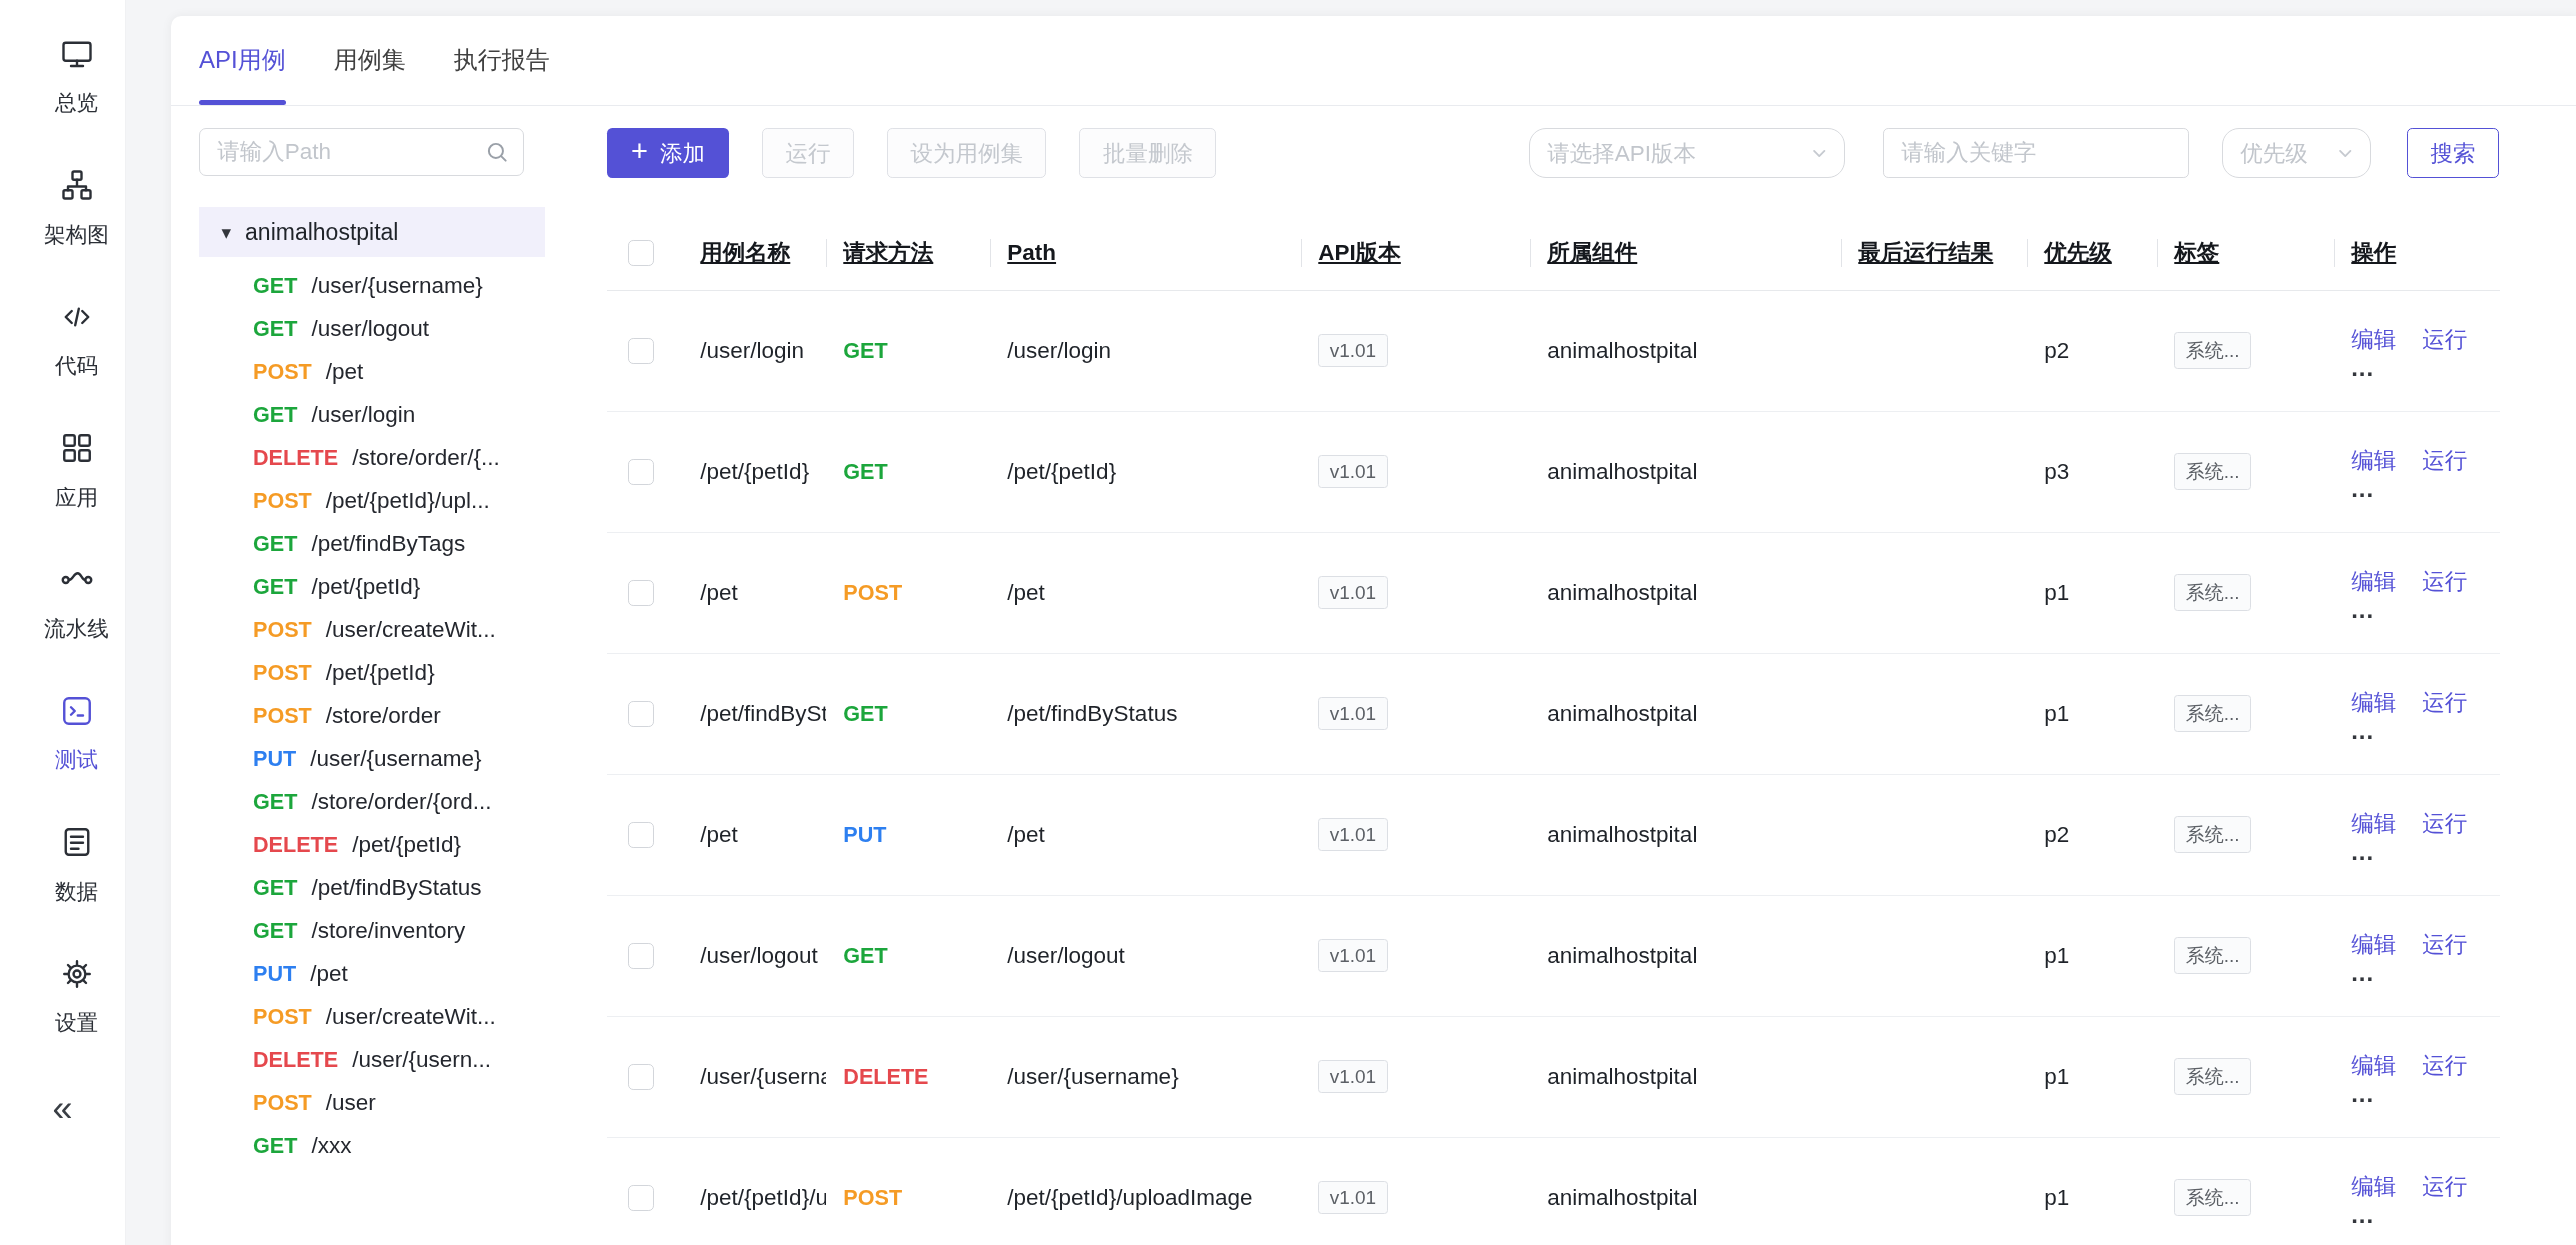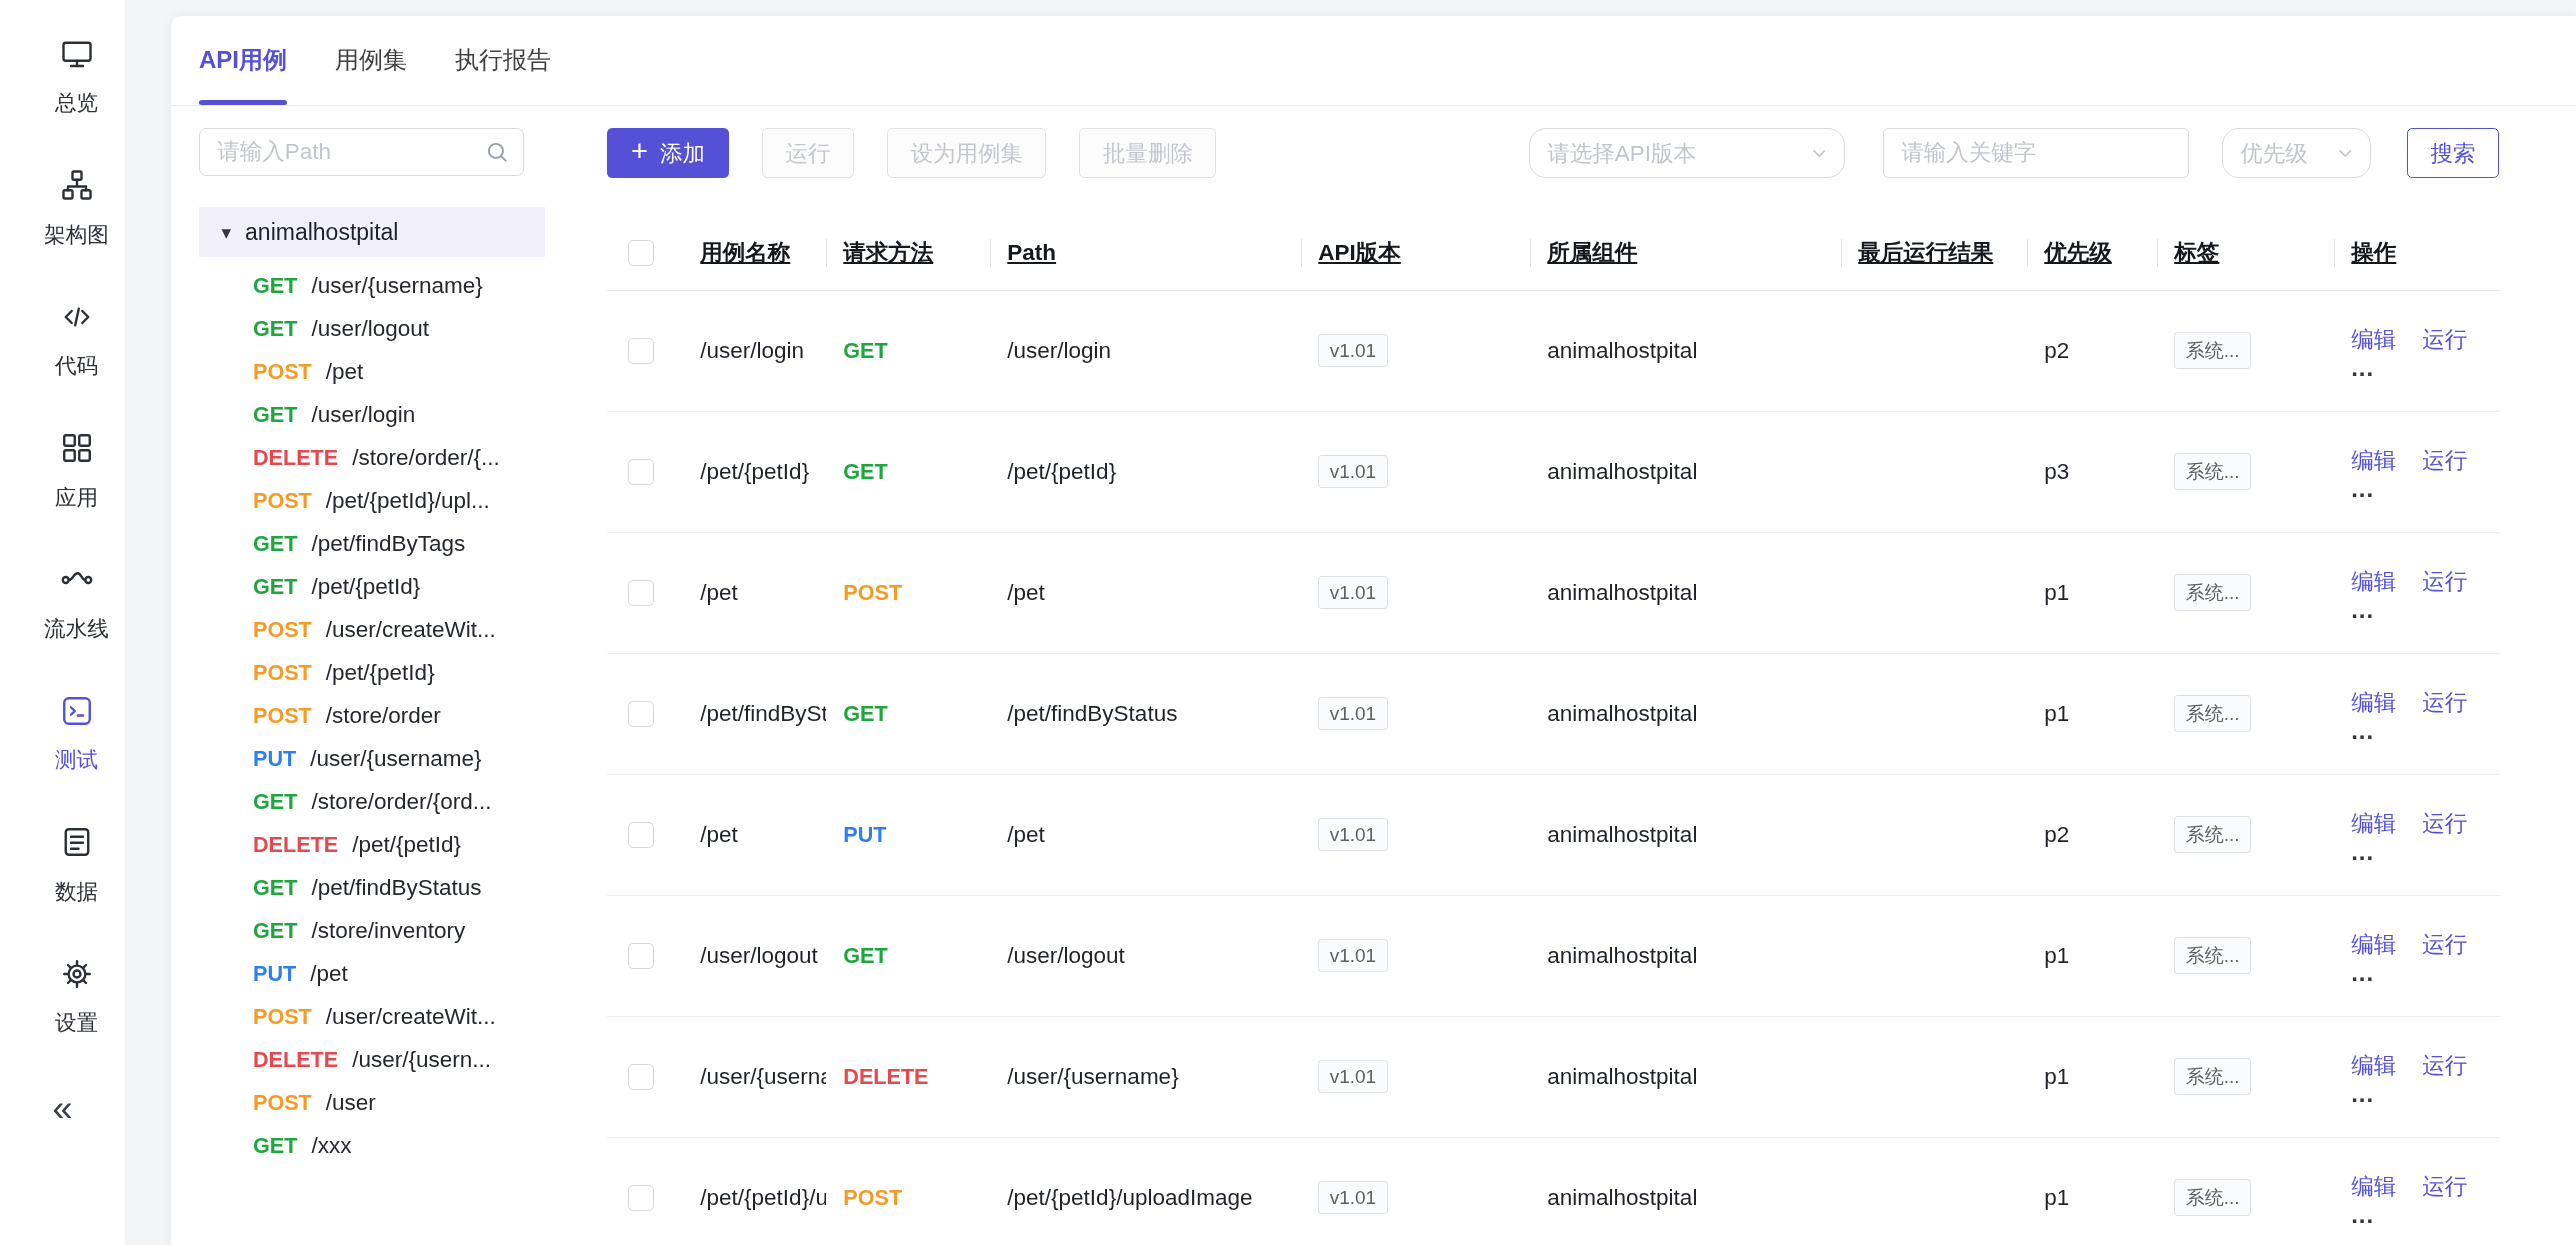--- a/index.html
+++ b/index.html
@@ -25,21 +25,21 @@
 
   
   .main { flex:1; position:relative; }
   .card {
     position:absolute; left:45px; top:15.5px; right:0; bottom:-17.3px;
     background:#fff; border-top-left-radius:10.4px;
     box-shadow:0 0 10.4px rgba(31,35,41,.06);
   }
   .tabs { display:flex; gap:48px; padding-left:28px; height:90px; align-items:stretch; border-bottom:0.9px solid #e9ebef; }
   .tab { font-size:24px; color:#404040; display:flex; align-items:center; position:relative; cursor:pointer; }
-  .tab.active { color:var(--accent); font-weight:700; }
+  .tab.active { color:var(--accent); font-weight:400; }
   .tab.active::after { content:""; position:absolute; left:0; right:0; bottom:0; height:4.3px; background:var(--accent); border-radius:2.6px; }
 
   .content { display:flex; padding:22.5px 43px 0 28px; height:calc(100% - 91px); overflow:hidden; }
 
   
   .tree-panel { width:346px; flex:none; }
   .search-box { position:relative; width:325px; height:48px; margin-bottom:31px; }
   .search-box input {
     width:100%; height:100%; border:0.9px solid #d8dade; border-radius:7px;
     padding:0 55px 0 17.3px; font-size:22.5px; color:#24272e; outline:none; font-family:inherit;

